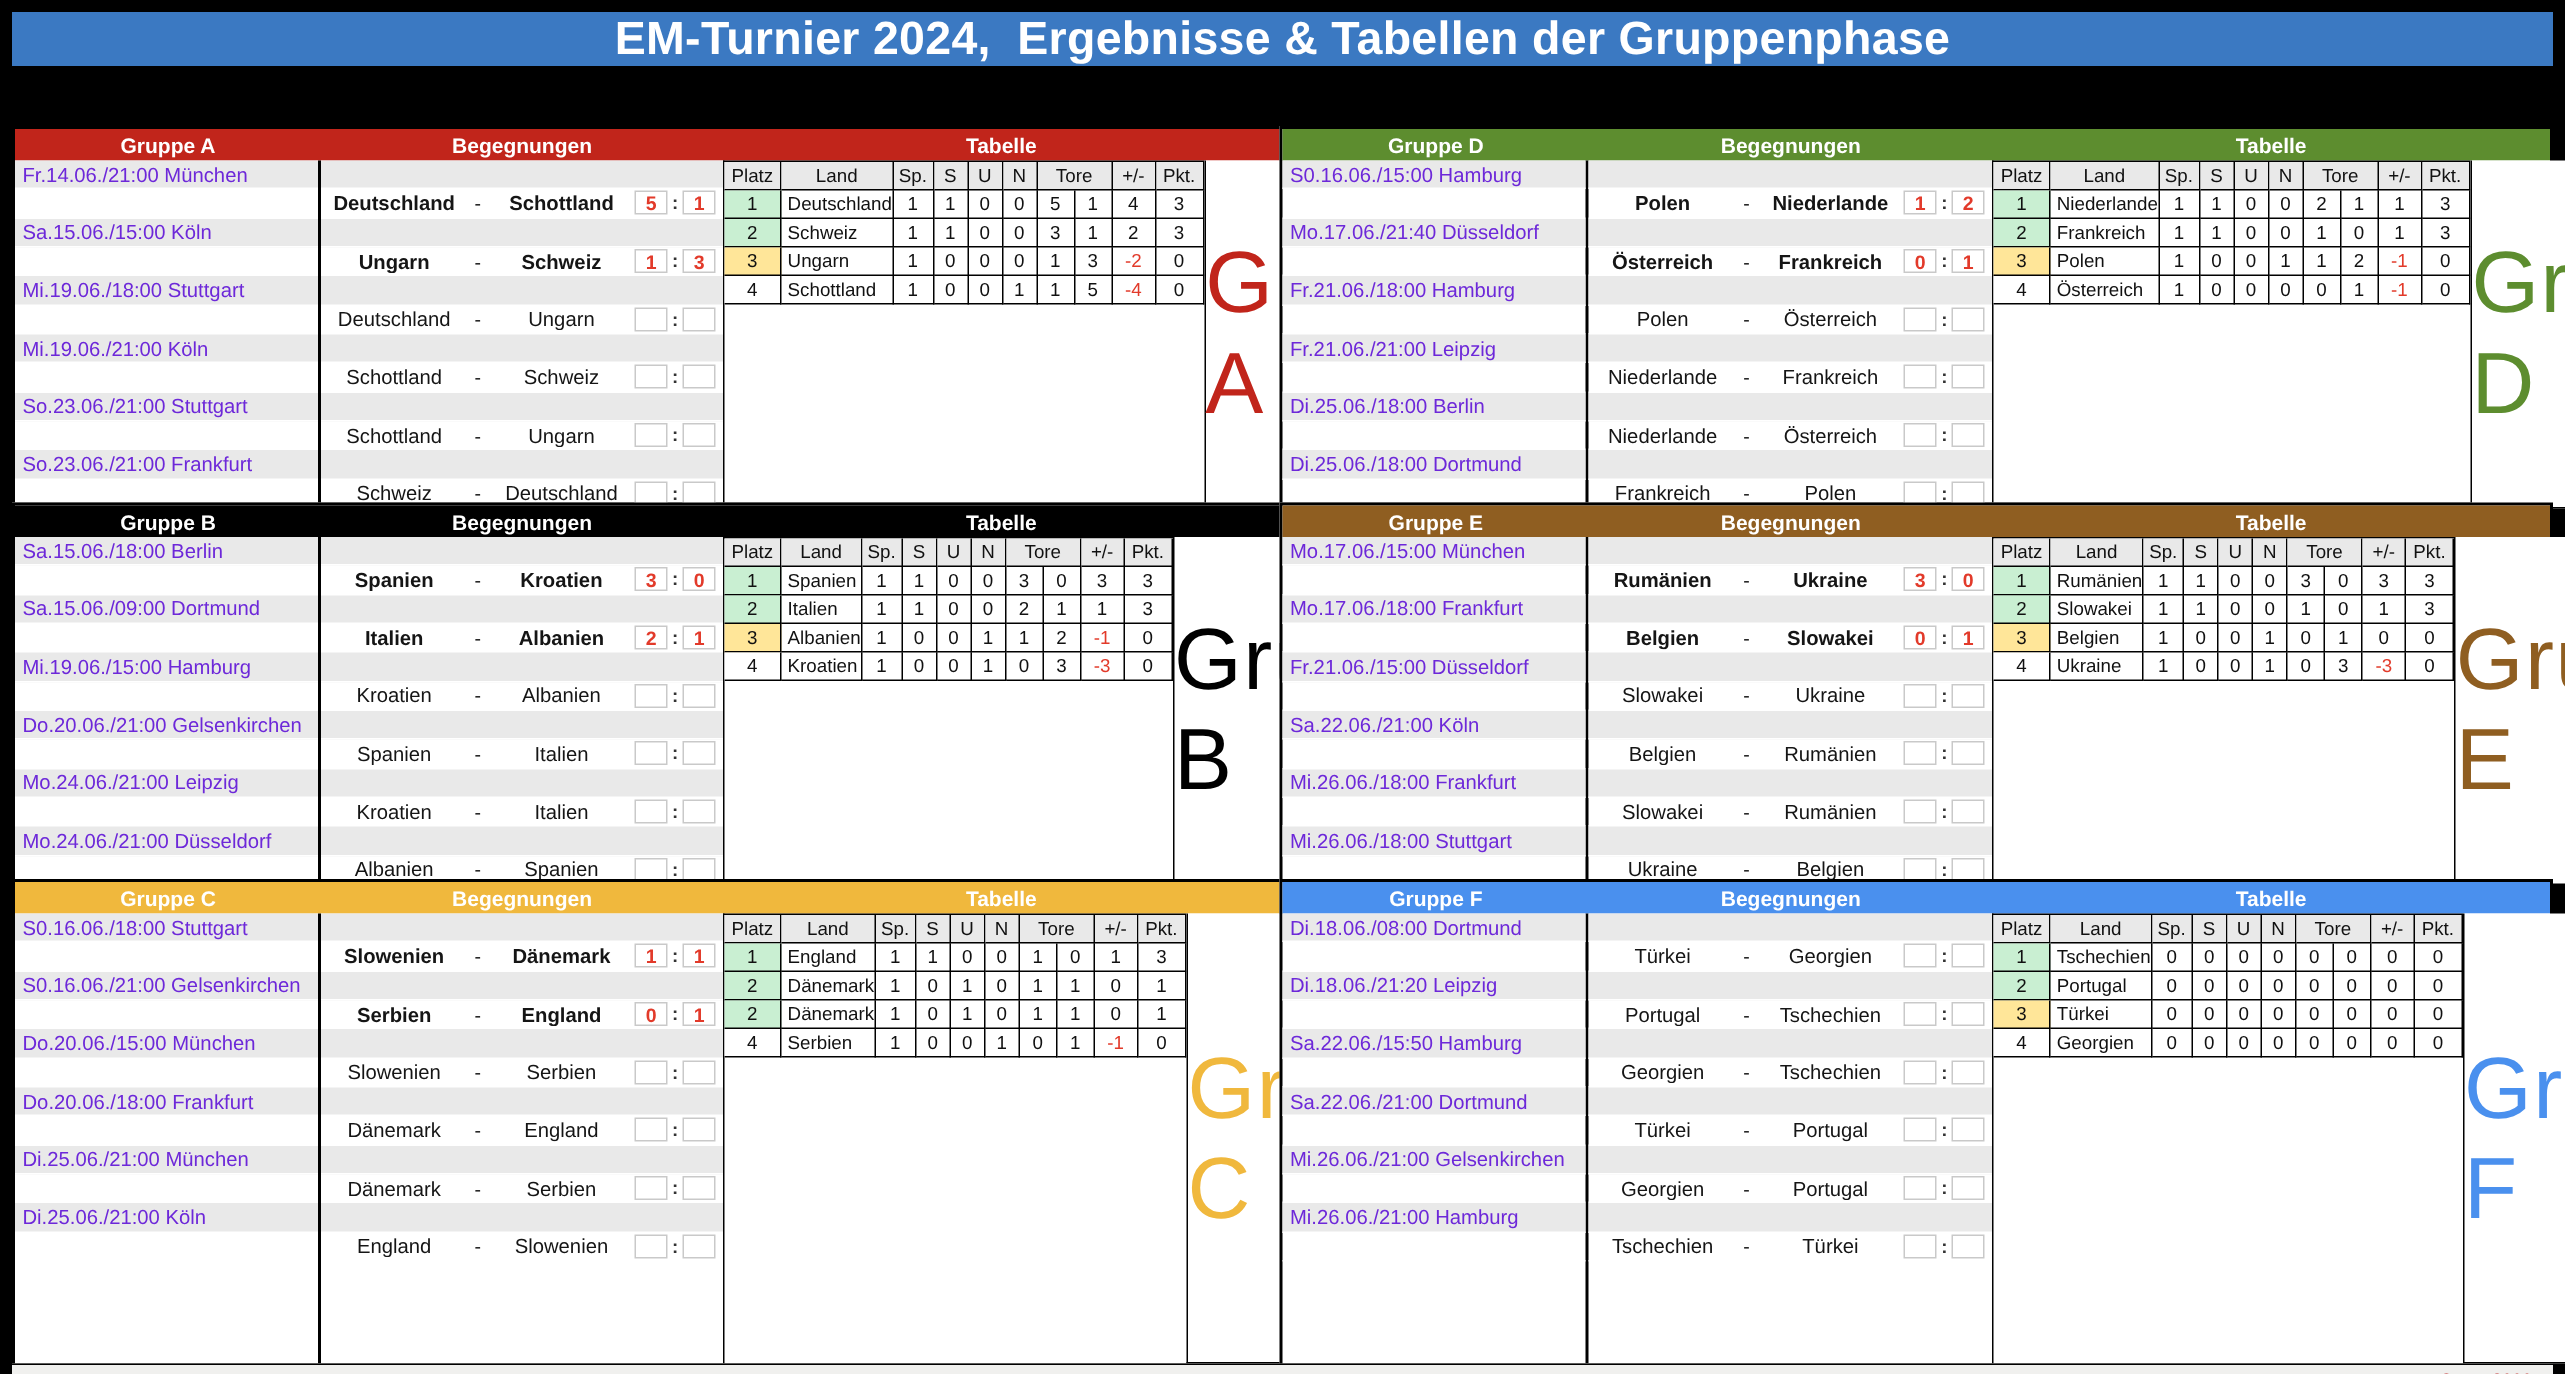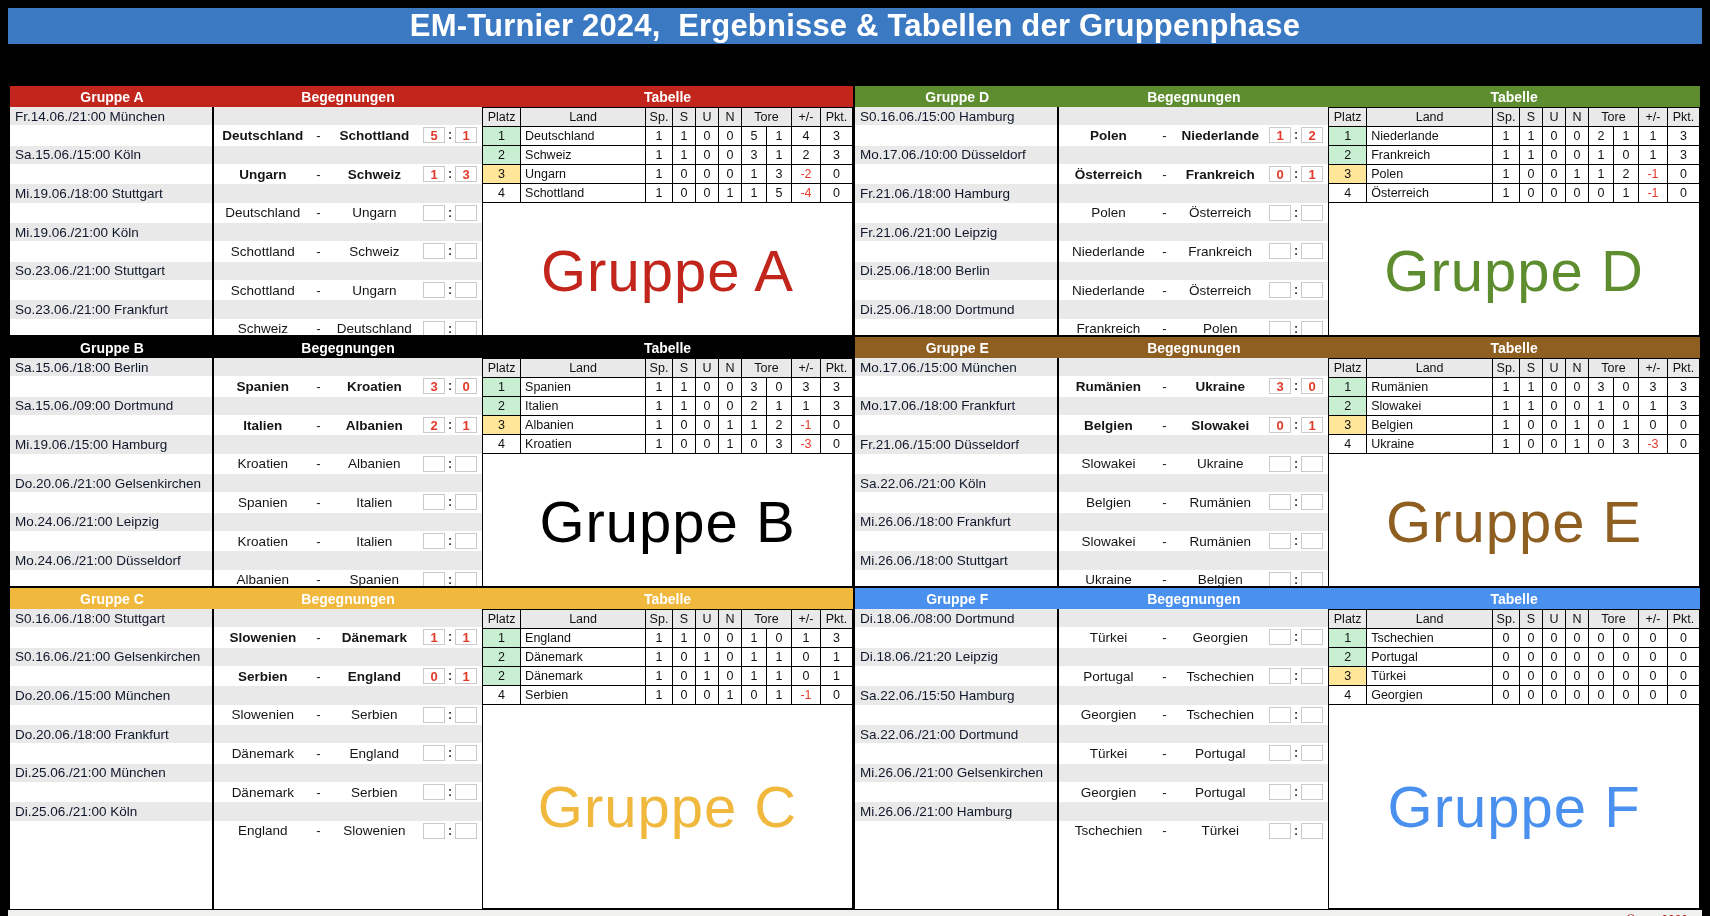--- a/index.html
+++ b/index.html
@@ -14,30 +14,30 @@
             display: flex; flex-direction: column; }
   .gblock.tall { height: 325px; }
   .ghead { height: 21px; flex: none; display: grid; grid-template-columns: 24.2% 31.8% 1fr; }
   .ghead-cell { color: #fff; font-weight: bold; font-size: 14px; display: flex; align-items: center; justify-content: center; }
   .gbody { flex: 1; display: grid; grid-template-columns: 24.2% 31.8% 1fr; min-height: 0; }
   .dates-col { border-right: 2px solid #000; display: flex; flex-direction: column; }
   .matches-col { display: flex; flex-direction: column; }
   .fixcell { height: 19.33px; flex: none; display: flex; align-items: center; overflow: hidden;
              border-bottom: 1px solid #fff; }
   .gray { background: #e9e9e9; }
-  .datecell { padding-left: 5px; font-size: 13.5px; color: #0f172a; white-space: nowrap; }
+  .datecell { padding-left: 5px; font-size: 13.5px; color: #6d28d9; white-space: nowrap; }
   .matchrow { display: grid; grid-template-columns: 1fr 14px 1fr 22px 10px 22px; align-items: center; padding-right: 5px; }
   .matchrow .team { text-align: center; font-size: 13.5px; color: #151515; white-space: nowrap; overflow: hidden; }
   .matchrow.played .team { font-weight: bold; }
   .matchrow .dash { text-align: center; font-size: 13px; color: #151515; }
   .scorecell { height: 16px; line-height: 15px; text-align: center; font-size: 13px; background: #fff;
                border: 1px solid #c9c9c9; color: #151515; }
   .matchrow.played .scorecell { color: #e23a2a; font-weight: bold; }
   .colon { text-align: center; font-size: 12.5px; font-weight: bold; color: #333; }
-  .tcol { display: flex; flex-direction: column; min-height: 0; }
+  .tcol { display: flex; flex-direction: row; min-height: 0; }
   .ttable { border-top: 1px solid #000; border-left: 1px solid #000; flex: none; }
   .t-row { display: grid; grid-template-columns: 38px 1fr 27px 23px 23px 23px 25px 25px 29px 32px; height: 19px; }
   .t-cell { border-right: 1px solid #000; border-bottom: 1px solid #000; display: flex; align-items: center;
             justify-content: center; font-size: 12.5px; color: #111; overflow: hidden; }
   .t-colhead { background: #e9e9e9; }
   .t-land { justify-content: flex-start; padding-left: 4px; }
   .span2 { grid-column: span 2; }
   .platz-green { background: #c9efd2; }
   .platz-yellow { background: #ffe699; }
   .platz-none { background: #fff; }
@@ -490,21 +490,21 @@
         <section class="gblock">
           <div class="ghead" style="background: rgb(93, 141, 47);">
             <div class="ghead-cell">Gruppe D</div>
             <div class="ghead-cell">Begegnungen</div>
             <div class="ghead-cell">Tabelle</div>
           </div>
           <div class="gbody">
             <div class="dates-col">
               <div class="fixcell gray datecell">S0.16.06./15:00 Hamburg</div>
               <div class="fixcell"></div>
-              <div class="fixcell gray datecell">Mo.17.06./10:00 Düsseldorf</div>
+              <div class="fixcell gray datecell">Mo.17.06./21:40 Düsseldorf</div>
               <div class="fixcell"></div>
               <div class="fixcell gray datecell">Fr.21.06./18:00 Hamburg</div>
               <div class="fixcell"></div>
               <div class="fixcell gray datecell">Fr.21.06./21:00 Leipzig</div>
               <div class="fixcell"></div>
               <div class="fixcell gray datecell">Di.25.06./18:00 Berlin</div>
               <div class="fixcell"></div>
               <div class="fixcell gray datecell">Di.25.06./18:00 Dortmund</div>
               <div class="fixcell"></div>
             </div>

